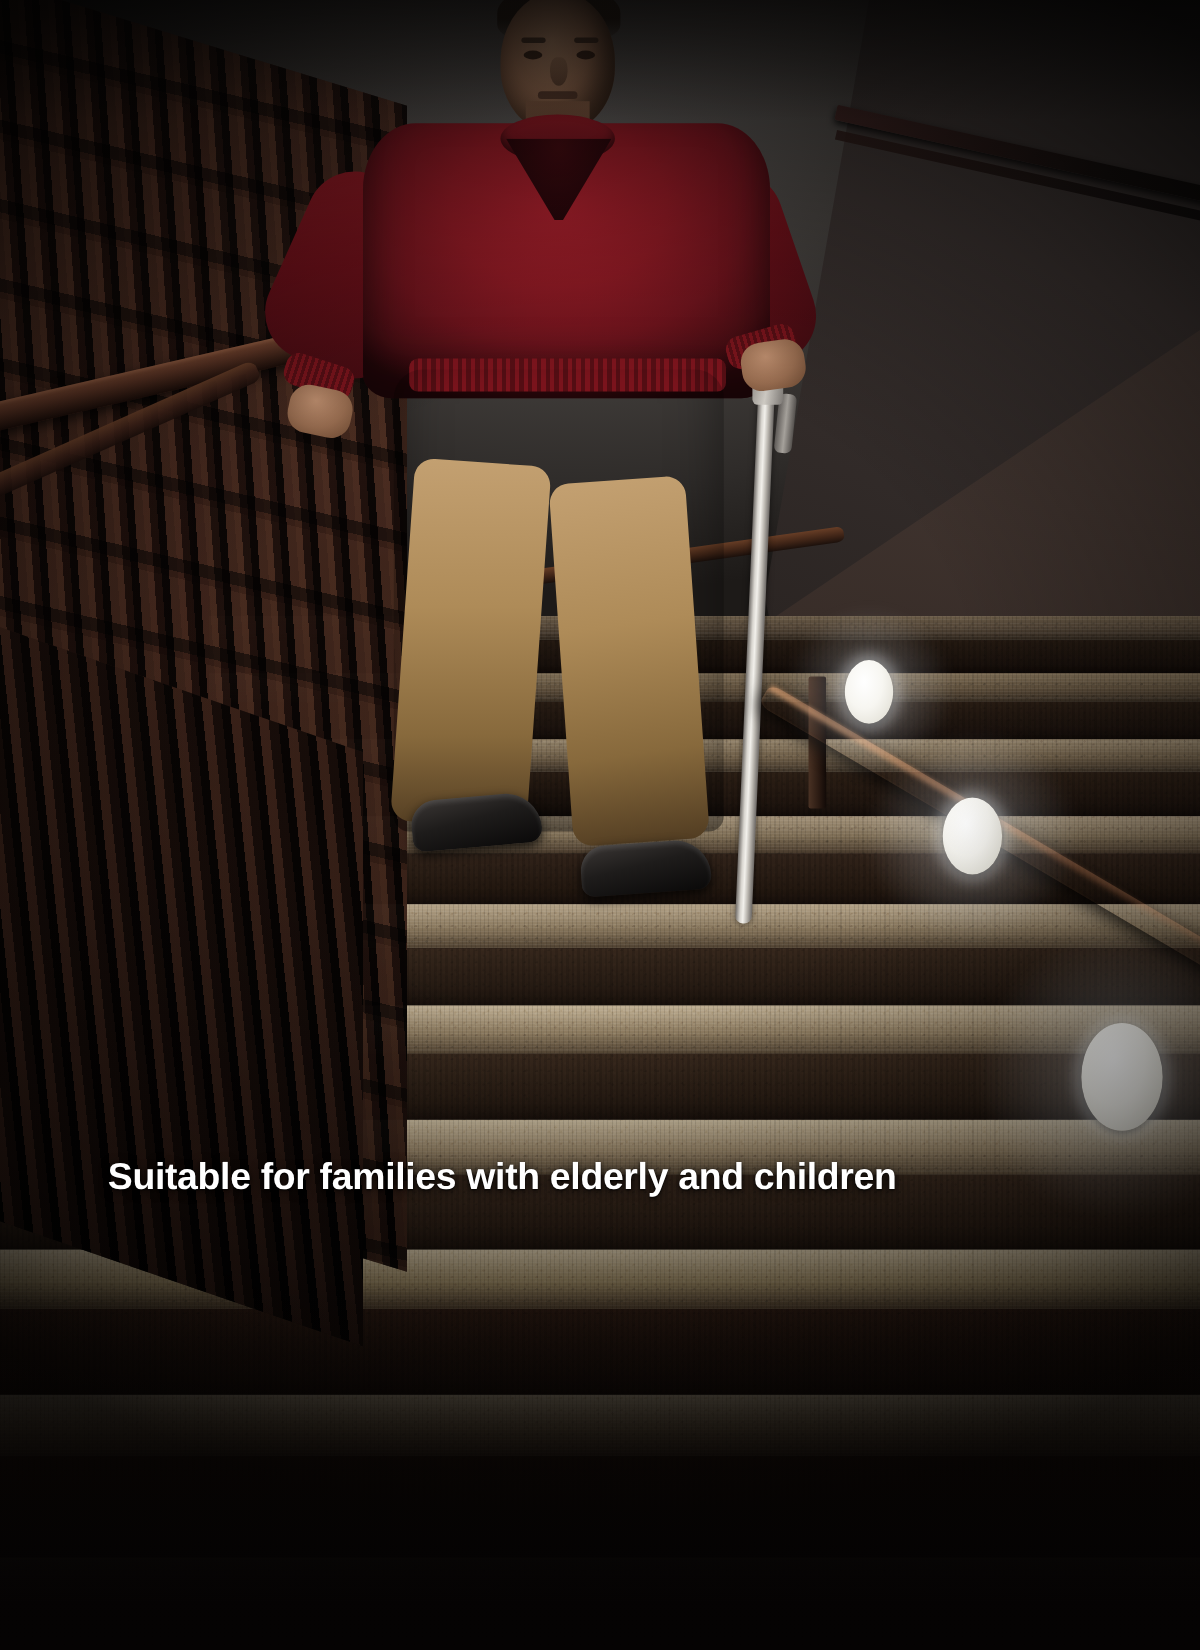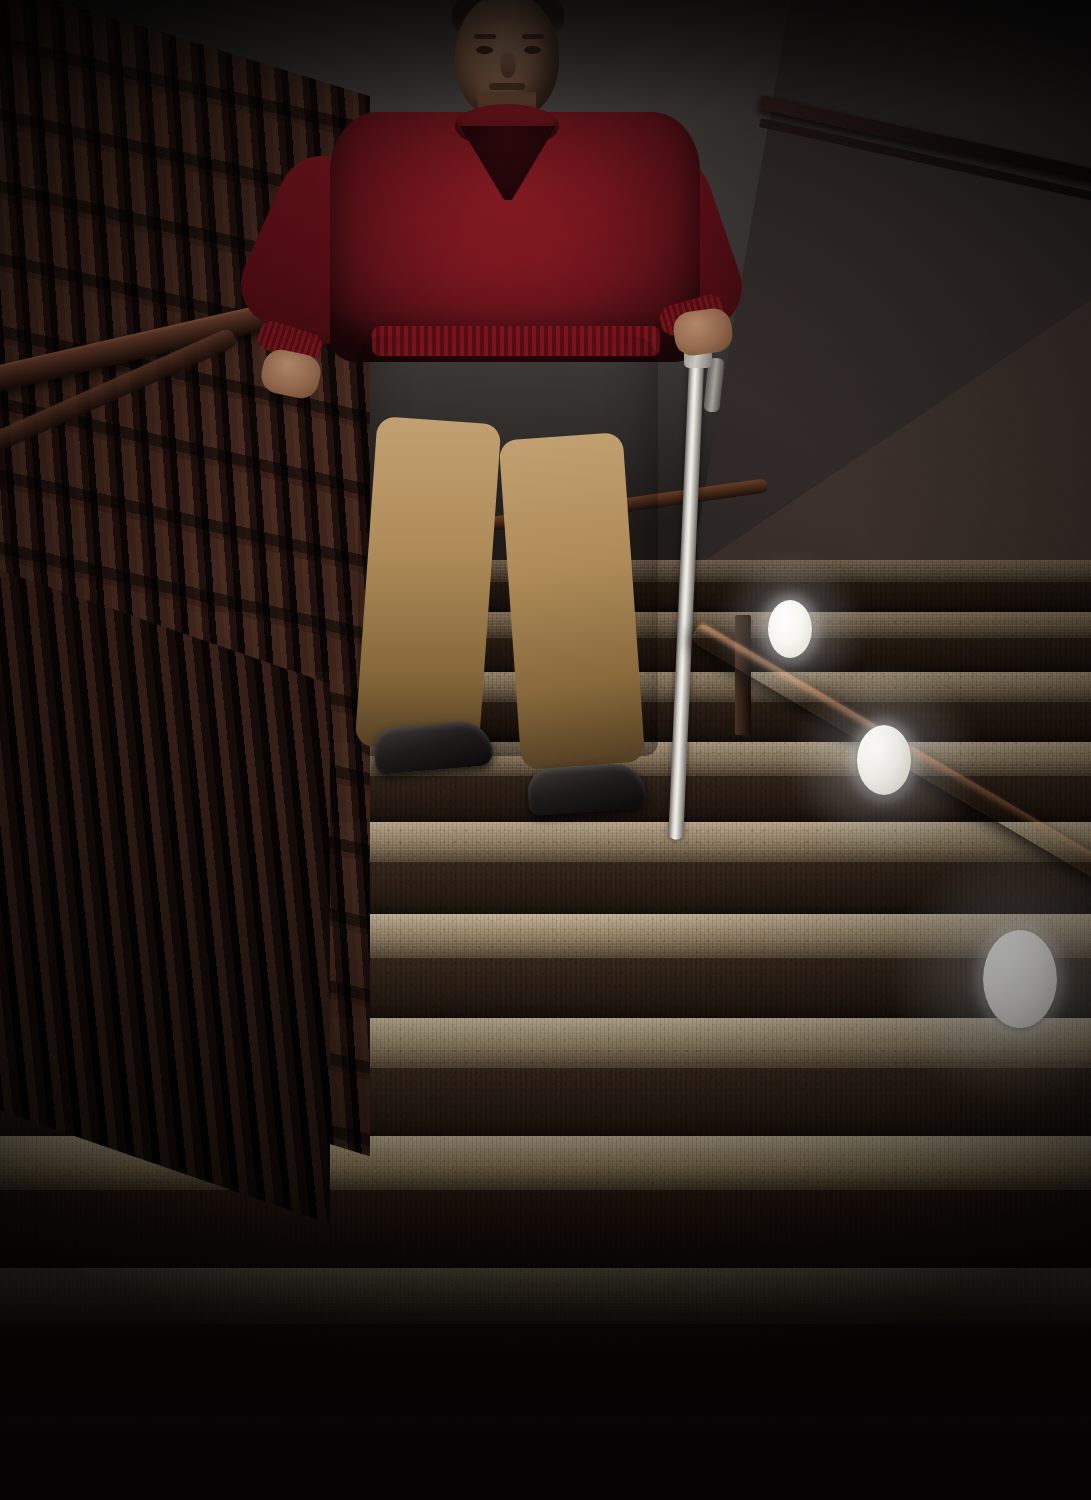--- a/index.html
+++ b/index.html
@@ -462,15 +462,16 @@
         <div class="halo" style="width: 260px; height: 260px;"></div>
         <div class="puck"></div>
       </div>
     </div>
 
   <div class="top-fade"></div>
   <div class="vignette"></div>
   <div class="bottom-fade"></div>
 
   <div class="copy">
+    <p class="subline">Suitable for families with elderly and children</p>
   </div>
 
 </div>
 
 </body></html>

